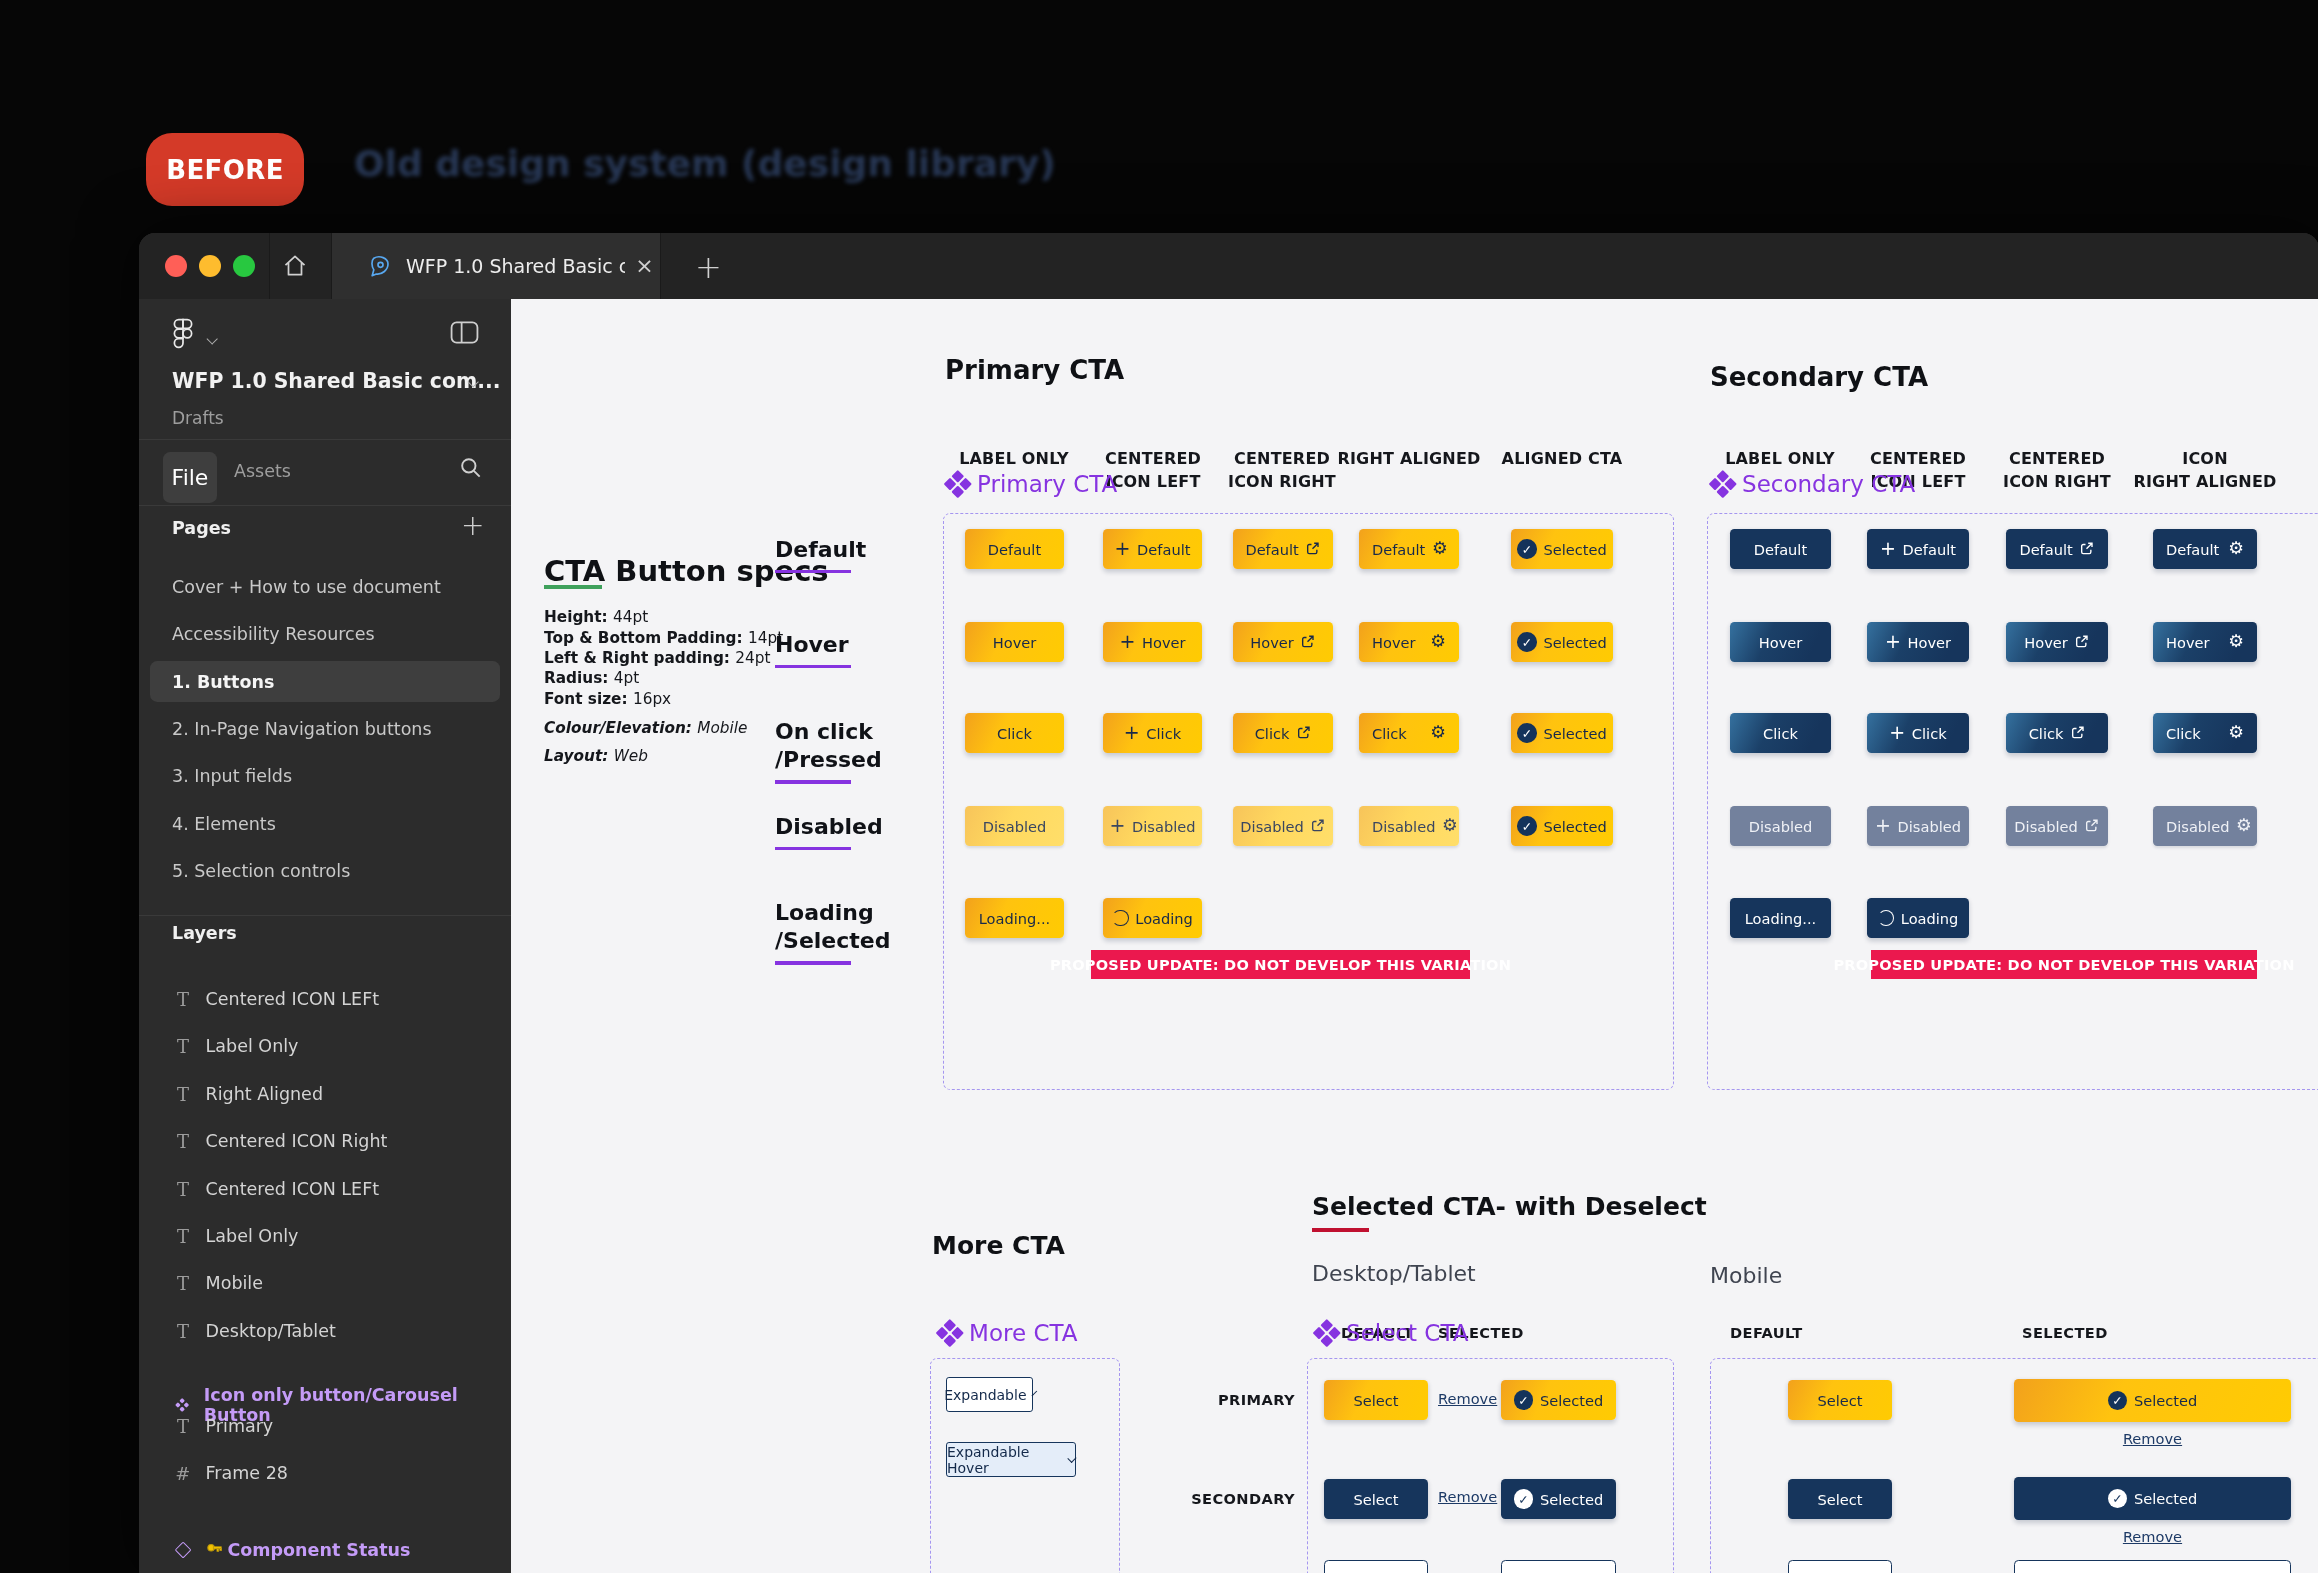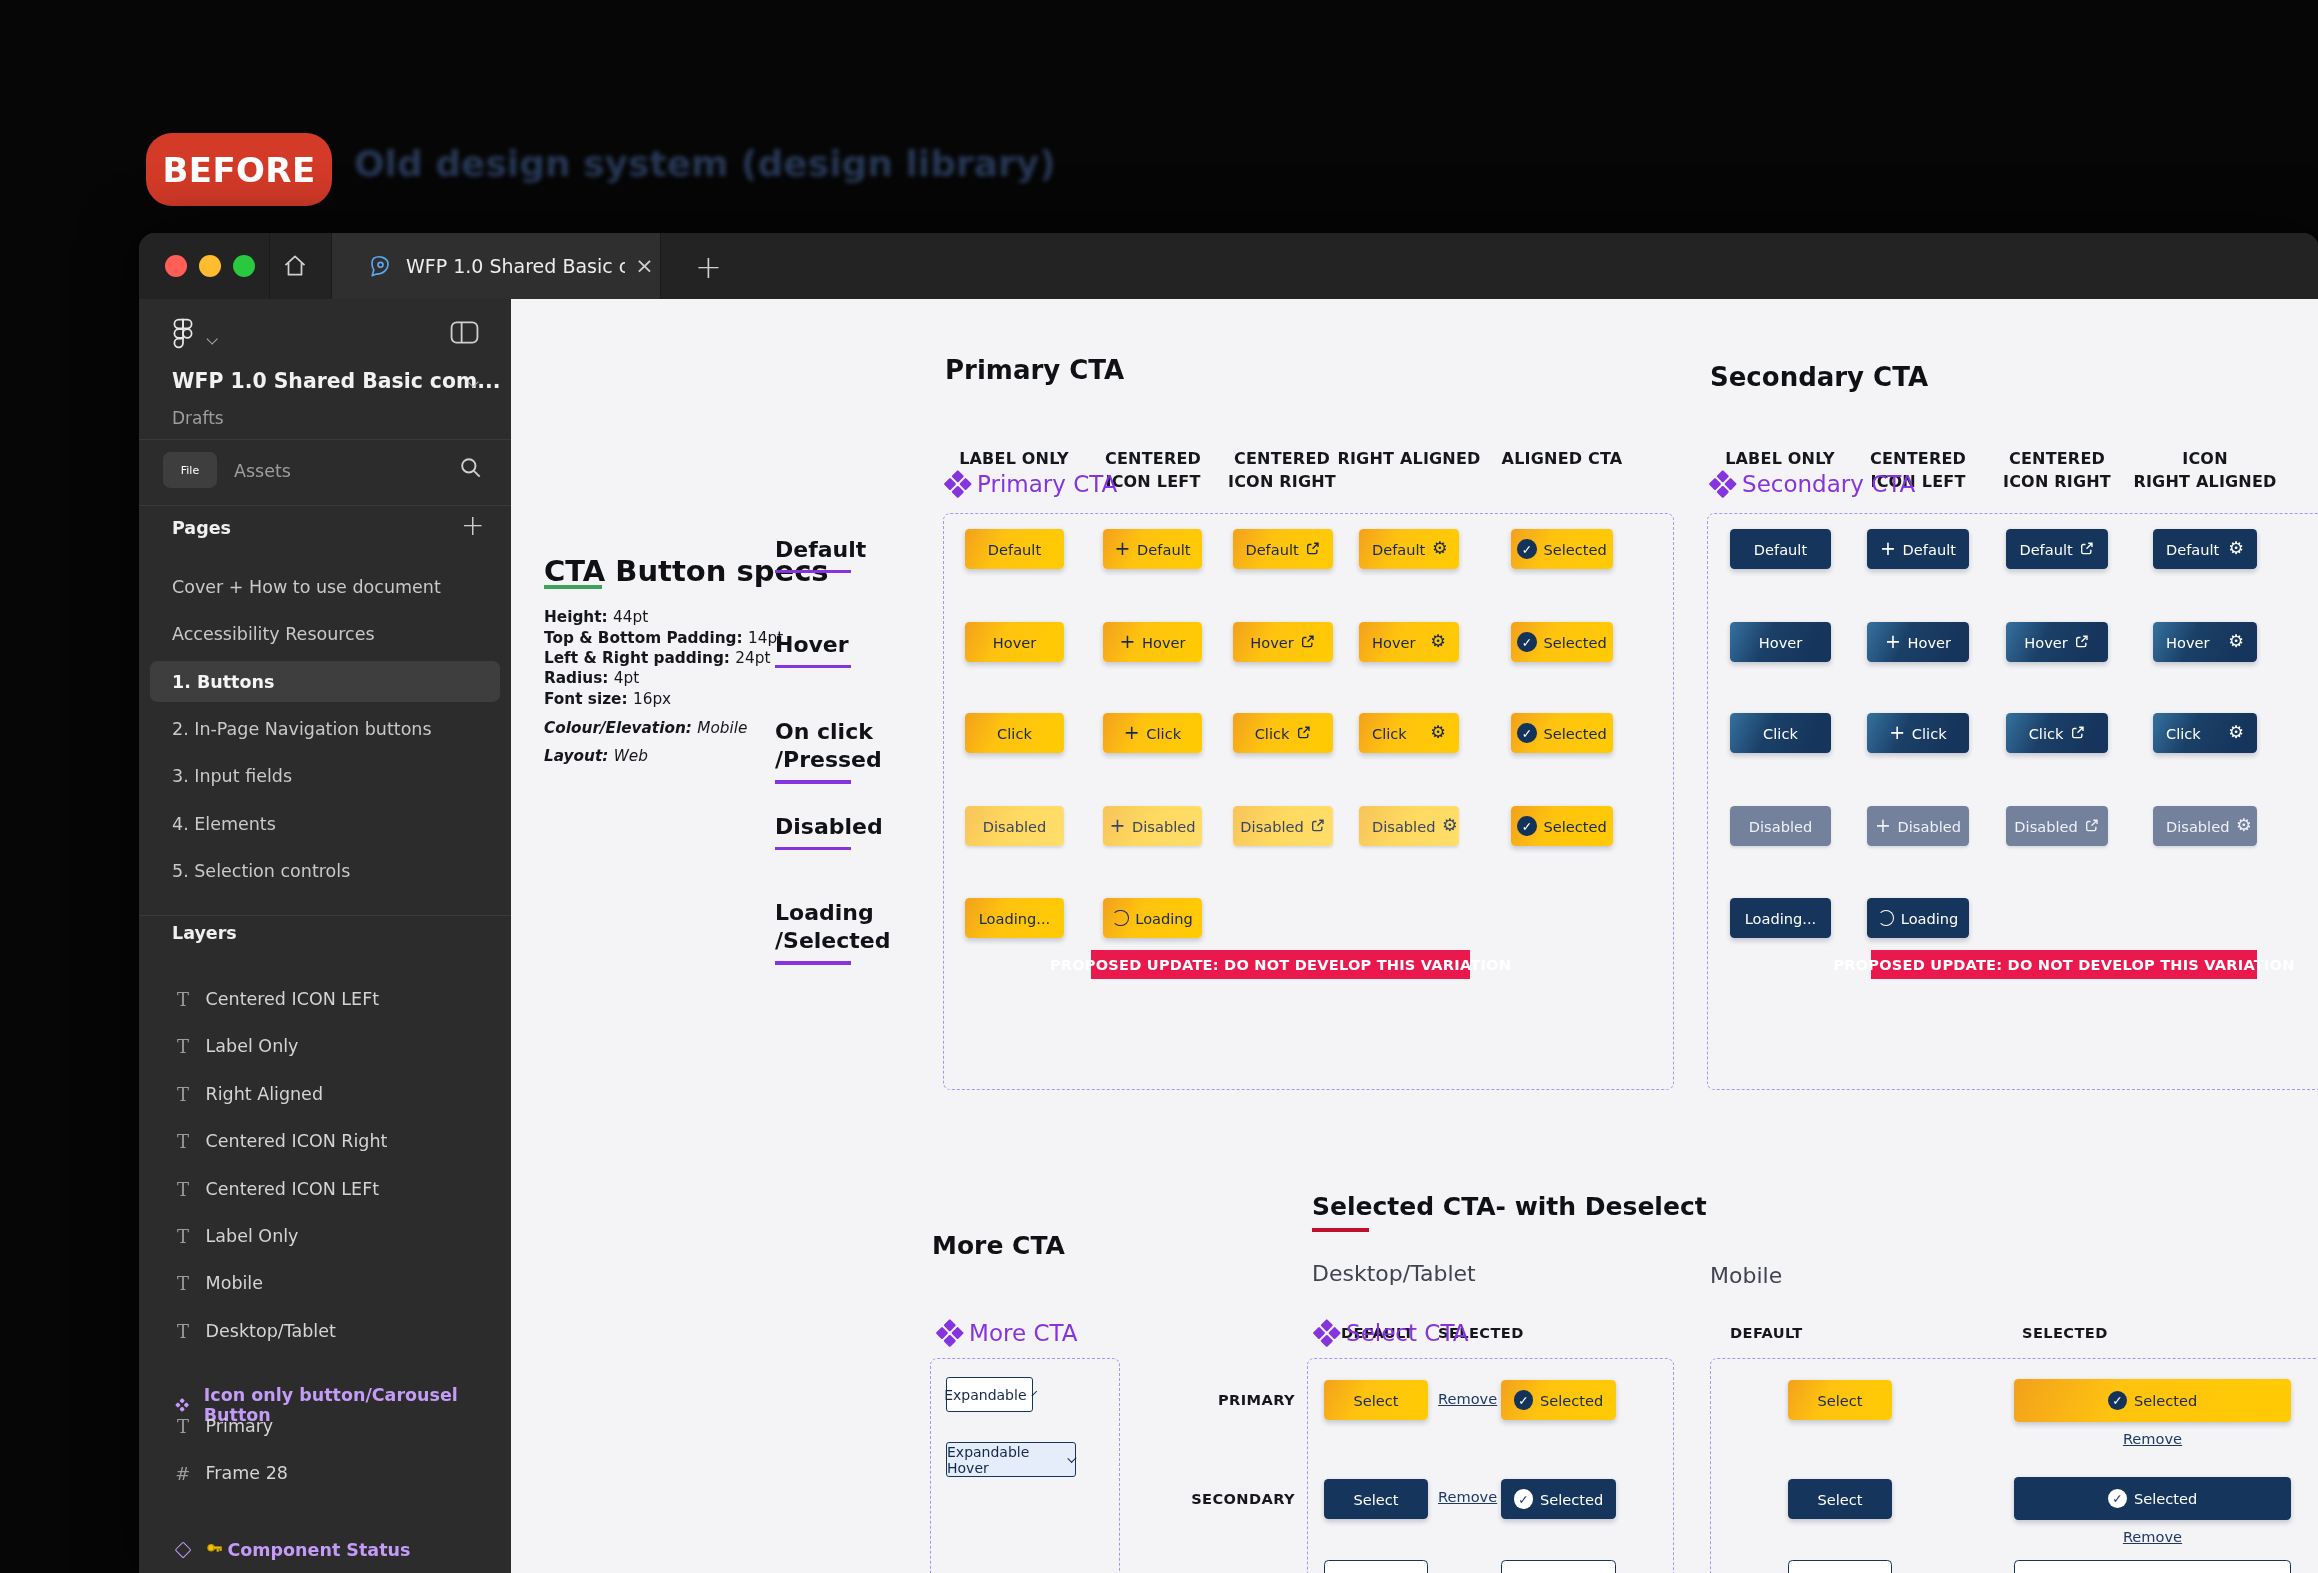--- a/index.html
+++ b/index.html
@@ -1,21 +1,21 @@
 <!DOCTYPE html>
 <html style="font-size:11.7px"><head>
 <meta charset="utf-8">
 <style>
   html,body{margin:0;padding:0;background:#060606;}
   .page{position:relative;width:2319px;height:1573px;overflow:hidden;
         font-family:"DejaVu Sans","Liberation Sans",sans-serif;-webkit-font-smoothing:antialiased;}
   
-  .before-badge{position:absolute;left:146px;top:133px;width:186px;height:73px;border-radius:26px;
+  .before-badge{position:absolute;left:146px;top:133px;width:158px;height:73px;border-radius:26px;
     background:#D43A28;display:flex;align-items:center;justify-content:center;
-    color:#fff;font-size:34px;font-weight:700;letter-spacing:0.4px;}
+    color:#fff;font-size:26px;font-weight:700;letter-spacing:0.4px;}
   .blur-caption{position:absolute;left:354px;top:143px;font-size:36px;font-weight:700;color:#2B3C5C;
     filter:blur(2.2px);opacity:.92;white-space:nowrap;}
   
   .window{position:absolute;left:139px;top:233px;width:2180px;height:1340px;
     border-radius:16px 16px 0 0;overflow:hidden;background:#2C2C2C;box-shadow:0 0 58px rgba(0,0,0,.65);}
   .titlebar{position:absolute;left:0;top:0;width:100%;height:66px;background:#232323;border-bottom:0.7px solid #161616;}
   .tl{position:absolute;top:22px;width:22px;height:22px;border-radius:50%;}
   .tl.r{left:25.5px;background:#FF5F57}.tl.y{left:60px;background:#FEBC2E}.tl.g{left:94px;background:#28C840}
   .tb-sep{position:absolute;top:0;width:0.7px;height:66px;background:#1A1A1A;}
   .home-btn{position:absolute;left:143px;top:20.4px;width:26px;height:26px;}
@@ -27,22 +27,22 @@
   
   .sidebar{position:absolute;left:0;top:66px;width:372px;height:1275px;background:#2C2C2C;color:#D9D9D9;}
   .sb-div{position:absolute;left:0;width:372px;height:0.7px;background:#3A3A3A;}
   .fig-logo{position:absolute;left:33px;top:19px;}
   .chev{display:inline-block;width:7.3px;height:7.3px;border-right:1.8px solid #AFAFAF;border-bottom:1.8px solid #AFAFAF;transform:rotate(45deg);}
   .fig-chev{position:absolute;left:69px;top:36px;}
   .panel-toggle{position:absolute;left:311px;top:22px;}
   .doc-title{position:absolute;left:33px;top:70px;font-size:20.4px;font-weight:600;color:#F1F1F1;}
   .doc-chev{position:absolute;left:330px;top:79px;}
   .doc-loc{position:absolute;left:33px;top:109px;font-size:17px;color:#9E9E9E;}
-  .file-pill{position:absolute;left:24px;top:153px;width:54px;height:36px;background:#3E3E3E;border-radius:7.3px;
-    display:flex;align-items:center;justify-content:center;font-size:11px;color:#FFF;}
+  .file-pill{position:absolute;left:24px;top:153px;width:54px;height:51px;background:#3E3E3E;border-radius:7.3px;
+    display:flex;align-items:center;justify-content:center;font-size:22px;color:#FFF;}
   .assets-lbl{position:absolute;left:95px;top:162px;font-size:17.5px;color:#9E9E9E;}
   .search-ic{position:absolute;left:319px;top:156px;}
   .pages-hdr{position:absolute;left:33px;top:219px;font-size:17.5px;font-weight:600;color:#F0F0F0;}
   .pages-plus{position:absolute;left:322px;top:210px;font-size:28px;font-weight:300;color:#CFCFCF;}
   .page-row{position:absolute;left:11px;width:350px;height:41px;display:flex;align-items:center;
     padding-left:22px;box-sizing:border-box;font-size:17.5px;color:#C9C9C9;border-radius:7.3px;}
   .page-row.active{background:#3E3E3E;color:#F5F5F5;font-weight:600;}
   .layers-hdr{position:absolute;left:33px;top:624px;font-size:17.5px;font-weight:600;color:#F0F0F0;}
   .layer-row{position:absolute;left:11px;width:357px;height:44px;display:flex;align-items:center;font-size:17.5px;color:#D4D4D4;}
   .layer-ic{width:25px;margin-left:20.4px;margin-right:10.2px;display:flex;justify-content:center;color:#9C9C9C;}

